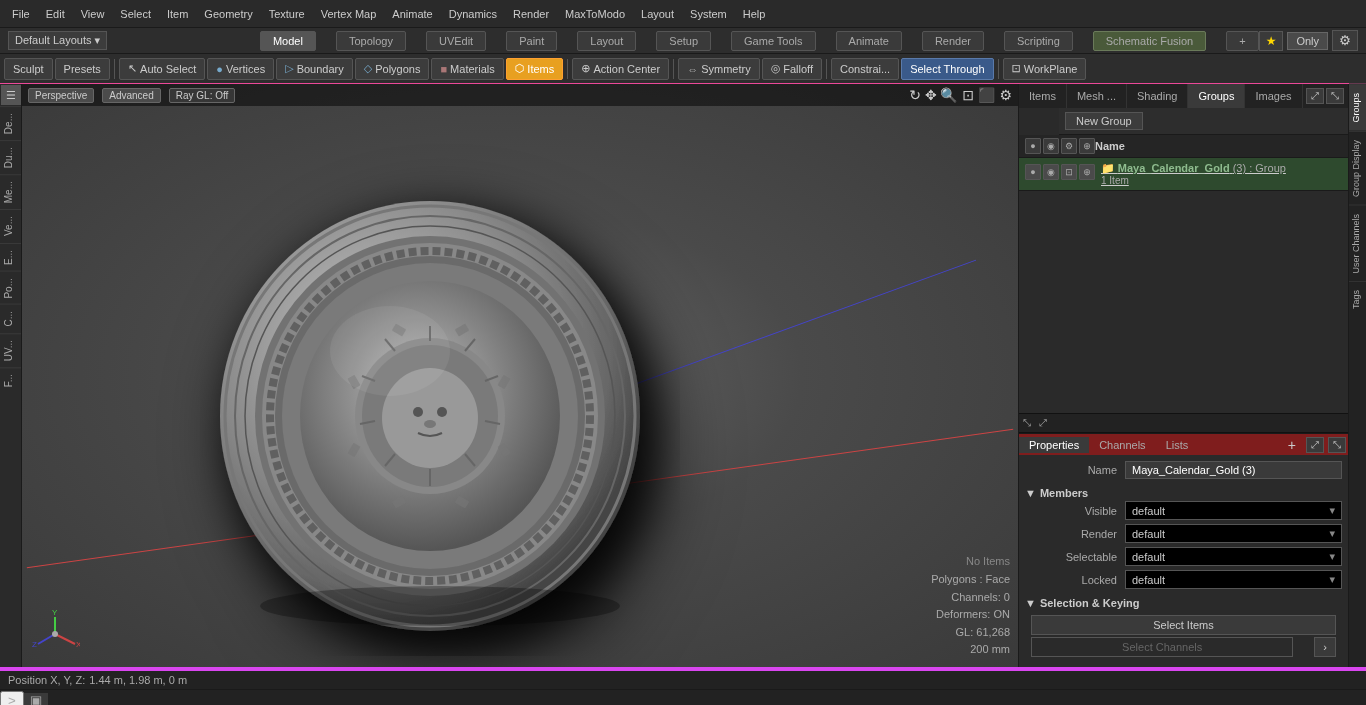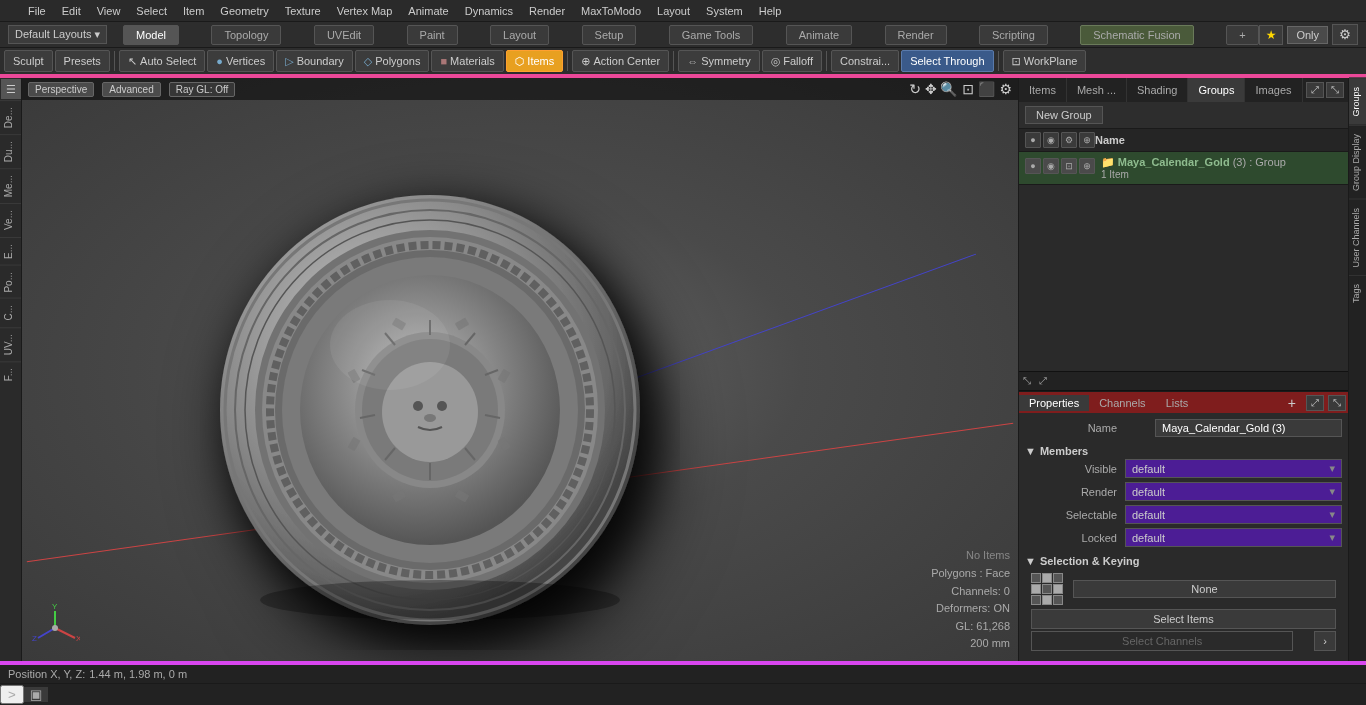--- a/index.html
+++ b/index.html
@@ -1,36 +1,36 @@
 <!DOCTYPE html>
 <html><head>
   <meta charset="utf-8">
   <style>
     * { box-sizing: border-box; margin: 0; padding: 0; }
     body { background: #3a3a3a; color: #ccc; font-family: Arial, sans-serif; font-size: 11px; width: 1366px; height: 705px; overflow: hidden; }
 
     
-    .menu-bar { display: flex; align-items: center; background: #2a2a2a; height: 22px; padding: 0 20px; border-bottom: 1px solid #1a1a1a; }
+    .menu-bar { display: flex; align-items: center; background: #2a2a2a; height: 28px; padding: 0 4px; border-bottom: 1px solid #1a1a1a; }
     .menu-item { padding: 2px 8px; cursor: pointer; color: #ccc; font-size: 11px; }
 
     
     .presets-bar { display: flex; align-items: center; background: #2d2d2d; height: 26px; border-bottom: 1px solid #1a1a1a; }
     .presets-left { display: flex; align-items: center; padding: 0 8px; }
     .presets-dropdown { background: #3c3c3c; border: 1px solid #555; color: #ccc; font-size: 11px; padding: 2px 6px; margin-right: 8px; cursor: pointer; }
-    .presets-center { flex: 1; display: flex; justify-content: space-between; gap: 0; }
+    .presets-center { flex: 1; display: flex; justify-content: flex-end; gap: 20px; }
     .tab-btn { padding: 3px 12px; background: #3a3a3a; border: 1px solid #555; color: #aaa; font-size: 11px; cursor: pointer; border-radius: 2px; }
     .tab-btn.active { background: #555; color: #fff; }
     .tab-btn.special { background: #4a5a3a; border-color: #6a7a5a; }
     .presets-right { display: flex; align-items: center; gap: 4px; padding-right: 8px; }
     .star-btn { color: #ffd700; font-size: 12px; background: #3a3a3a; border: 1px solid #555; padding: 2px 6px; cursor: pointer; }
     .only-btn { background: #4a4a4a; border: 1px solid #666; color: #ccc; padding: 2px 8px; font-size: 11px; cursor: pointer; }
     .gear-icon-btn { background: #3a3a3a; border: 1px solid #555; color: #ccc; padding: 2px 6px; cursor: pointer; }
 
     
-    .toolbar { display: flex; align-items: center; background: #2d2d2d; height: 30px; padding: 0 4px; border-bottom: 4px solid #ec4899; gap: 2px; }
+    .toolbar { display: flex; align-items: center; background: #2d2d2d; height: 30px; padding: 0 4px; border-bottom: 1px solid #ec4899; gap: 2px; }
     .tool-btn { display: flex; align-items: center; padding: 2px 8px; background: #3c3c3c; border: 1px solid #555; color: #ccc; font-size: 11px; cursor: pointer; height: 22px; border-radius: 2px; white-space: nowrap; }
     .tool-btn.active { background: #e8a020; border-color: #ffa030; color: #fff; }
     .tool-btn.active-blue { background: #3a5a8a; border-color: #5a7aaa; color: #fff; }
     .tool-sep { width: 1px; height: 20px; background: #555; margin: 0 2px; }
 
     
     .main-content { display: flex; height: calc(705px - 22px - 26px - 30px - 22px - 22px); }
 
     
     .left-sidebar { width: 22px; background: #2a2a2a; border-right: 1px solid #1a1a1a; display: flex; flex-direction: column; overflow: hidden; }
@@ -61,52 +61,52 @@
     
     .right-panel { width: 330px; background: #2a2a2a; border-left: 1px solid #1a1a1a; display: flex; flex-direction: column; }
     .panel-tabs { display: flex; background: #222; height: 24px; align-items: center; }
     .panel-tab { padding: 2px 10px; color: #aaa; font-size: 11px; cursor: pointer; border-right: 1px solid #333; height: 100%; display: flex; align-items: center; }
     .panel-tab.active { background: #3a3a3a; color: #fff; }
 
     
     .panel-content { flex: 1; overflow-y: auto; }
 
     
-    .new-group-bar { display: flex; align-items: flex-start; padding: 4px 6px; background: #2d2d2d; border-bottom: 1px solid #1a1a1a; gap: 4px; }
+    .new-group-bar { display: flex; align-items: flex-start; padding: 4px 6px; background: #2d2d2d; border-bottom: 1px solid #1a1a1a; gap: 4px; margin-left: 40px; }
     .new-group-btn { background: #3c3c3c; border: 1px solid #555; color: #ccc; font-size: 11px; padding: 2px 10px; cursor: pointer; }
 
     
     .groups-list-header { display: flex; align-items: center; padding: 3px 6px; background: #252525; border-bottom: 1px solid #1a1a1a; }
     .groups-list-header .col-icons { width: 70px; display: flex; gap: 2px; }
     .groups-list-header .col-name { flex: 1; color: #ccc; font-size: 11px; font-weight: bold; }
     .small-icon-btn { width: 16px; height: 16px; background: #3a3a3a; border: 1px solid #555; color: #aaa; font-size: 9px; cursor: pointer; display: flex; align-items: center; justify-content: center; border-radius: 1px; }
 
     
     .group-item { display: flex; align-items: flex-start; padding: 4px 6px; background: #2e4a2e; border-bottom: 1px solid #1a1a1a; cursor: pointer; }
     .group-item-icons { display: flex; gap: 2px; align-items: center; margin-right: 6px; margin-top: 2px; }
-    .group-item-info { flex: 1; }
+    .group-item-info { flex: 1; text-decoration: underline; }
     .group-item-name { color: #8fbc8f; font-size: 11px; font-weight: bold; }
     .group-item-count { color: #aaa; font-size: 10px; }
 
     
     .panel-lower { display: flex; flex-direction: column; }
 
     
     .lower-tabs { display: flex; align-items: center; background: #7f1d1d; height: 22px; border-top: 1px solid #1a1a1a; }
     .lower-tab { padding: 2px 10px; color: #aaa; font-size: 11px; cursor: pointer; }
     .lower-tab.active { color: #fff; background: #3a3a3a; }
     .lower-tab-add { margin-left: auto; padding: 2px 8px; color: #ccc; font-size: 14px; cursor: pointer; }
 
     
     .properties-content { padding: 6px; }
     .prop-row { display: flex; align-items: center; margin-bottom: 4px; }
     .prop-label { width: 100px; color: #aaa; font-size: 11px; text-align: right; padding-right: 8px; }
-    .prop-input { flex: 1; background: #3a3a3a; border: 1px solid #555; color: #fff; font-size: 11px; padding: 2px 6px; margin-left: 30px; }
+    .prop-input { flex: 1; background: #3a3a3a; border: 1px solid #555; color: #fff; font-size: 11px; padding: 2px 6px; }
     .prop-section { color: #ccc; font-size: 11px; font-weight: bold; padding: 4px 0 2px 0; display: flex; align-items: center; gap: 4px; }
-    .prop-dropdown { flex: 1; background: #4c1d95; border: 1px solid #555; color: #ccc; font-size: 11px; padding: 2px 6px; cursor: pointer; display: flex; align-items: center; justify-content: space-between; }
+    .prop-dropdown { flex: 1; background: #000000; border: 1px solid #555; color: #ccc; font-size: 11px; padding: 2px 6px; cursor: pointer; display: flex; align-items: center; justify-content: space-between; }
     .prop-dropdown-arrow { color: #888; }
 
     
     .keying-section { padding: 4px 6px; }
     .keying-row { display: flex; align-items: center; gap: 6px; margin-bottom: 4px; }
     .key-grid { display: grid; grid-template-columns: repeat(3,10px); grid-template-rows: repeat(3,10px); gap: 1px; margin-right: 4px; }
     .key-dot { width: 10px; height: 10px; background: #aaa; border: 1px solid #888; }
     .key-dot.dark { background: #555; }
     .none-btn { flex: 1; background: #3a3a3a; border: 1px solid #555; color: #ccc; font-size: 11px; padding: 2px 6px; cursor: pointer; }
     .select-btn { width: 100%; background: #3a3a3a; border: 1px solid #555; color: #ccc; font-size: 11px; padding: 3px 6px; cursor: pointer; margin-bottom: 2px; text-align: center; }
@@ -481,34 +481,20 @@
             <span class="prop-dropdown-arrow">▾</span>
           </div>
         </div>
 
         <div class="prop-section">
           <span>▼</span>
           <span>Selection &amp; Keying</span>
         </div>
 
         <div class="keying-section">
-          <div class="keying-row">
-            <div class="key-grid">
-              <div class="key-dot dark"></div>
-              <div class="key-dot"></div>
-              <div class="key-dot dark"></div>
-              <div class="key-dot"></div>
-              <div class="key-dot dark"></div>
-              <div class="key-dot"></div>
-              <div class="key-dot dark"></div>
-              <div class="key-dot"></div>
-              <div class="key-dot dark"></div>
-            </div>
-            <button class="none-btn">None</button>
-          </div>
           <button class="select-btn">Select Items</button>
           <div style="display:flex; align-items:center; gap:17px;">
             <button class="select-btn disabled" style="flex:1; margin-bottom:0;">Select Channels</button>
             <button class="arrow-right-btn">›</button>
           </div>
         </div>
       </div>
     </div>
   </div>
 

